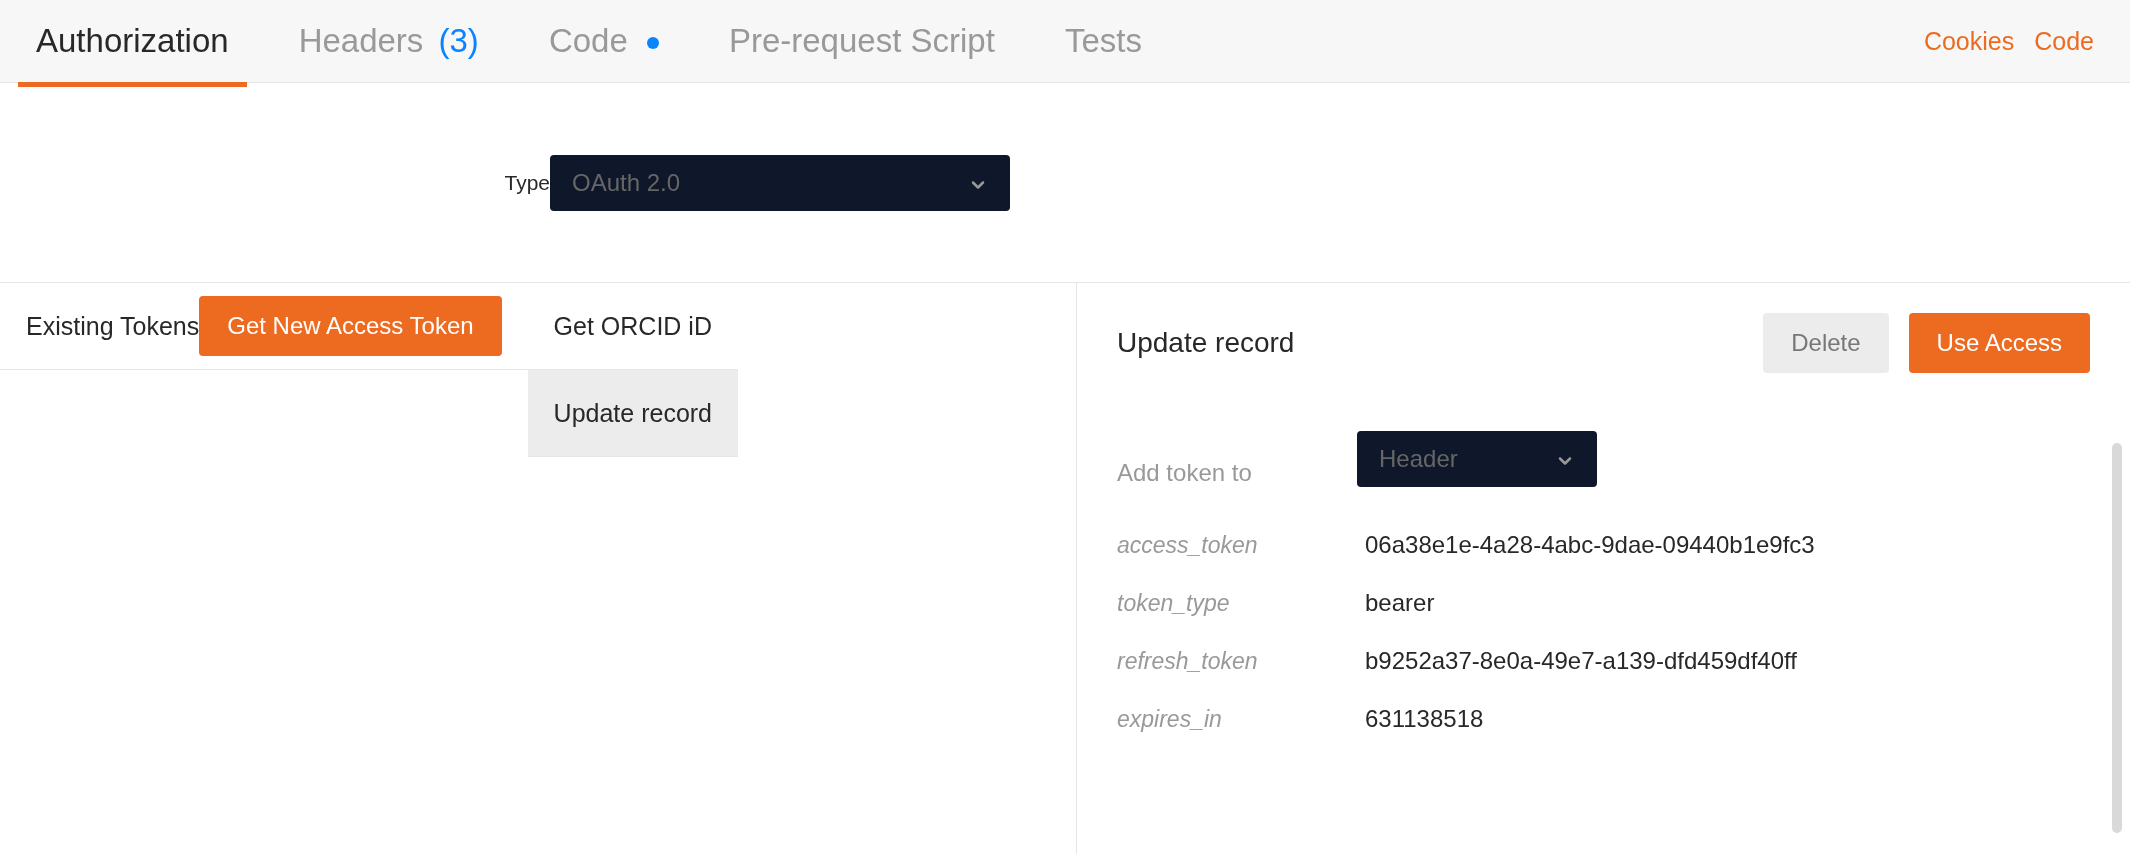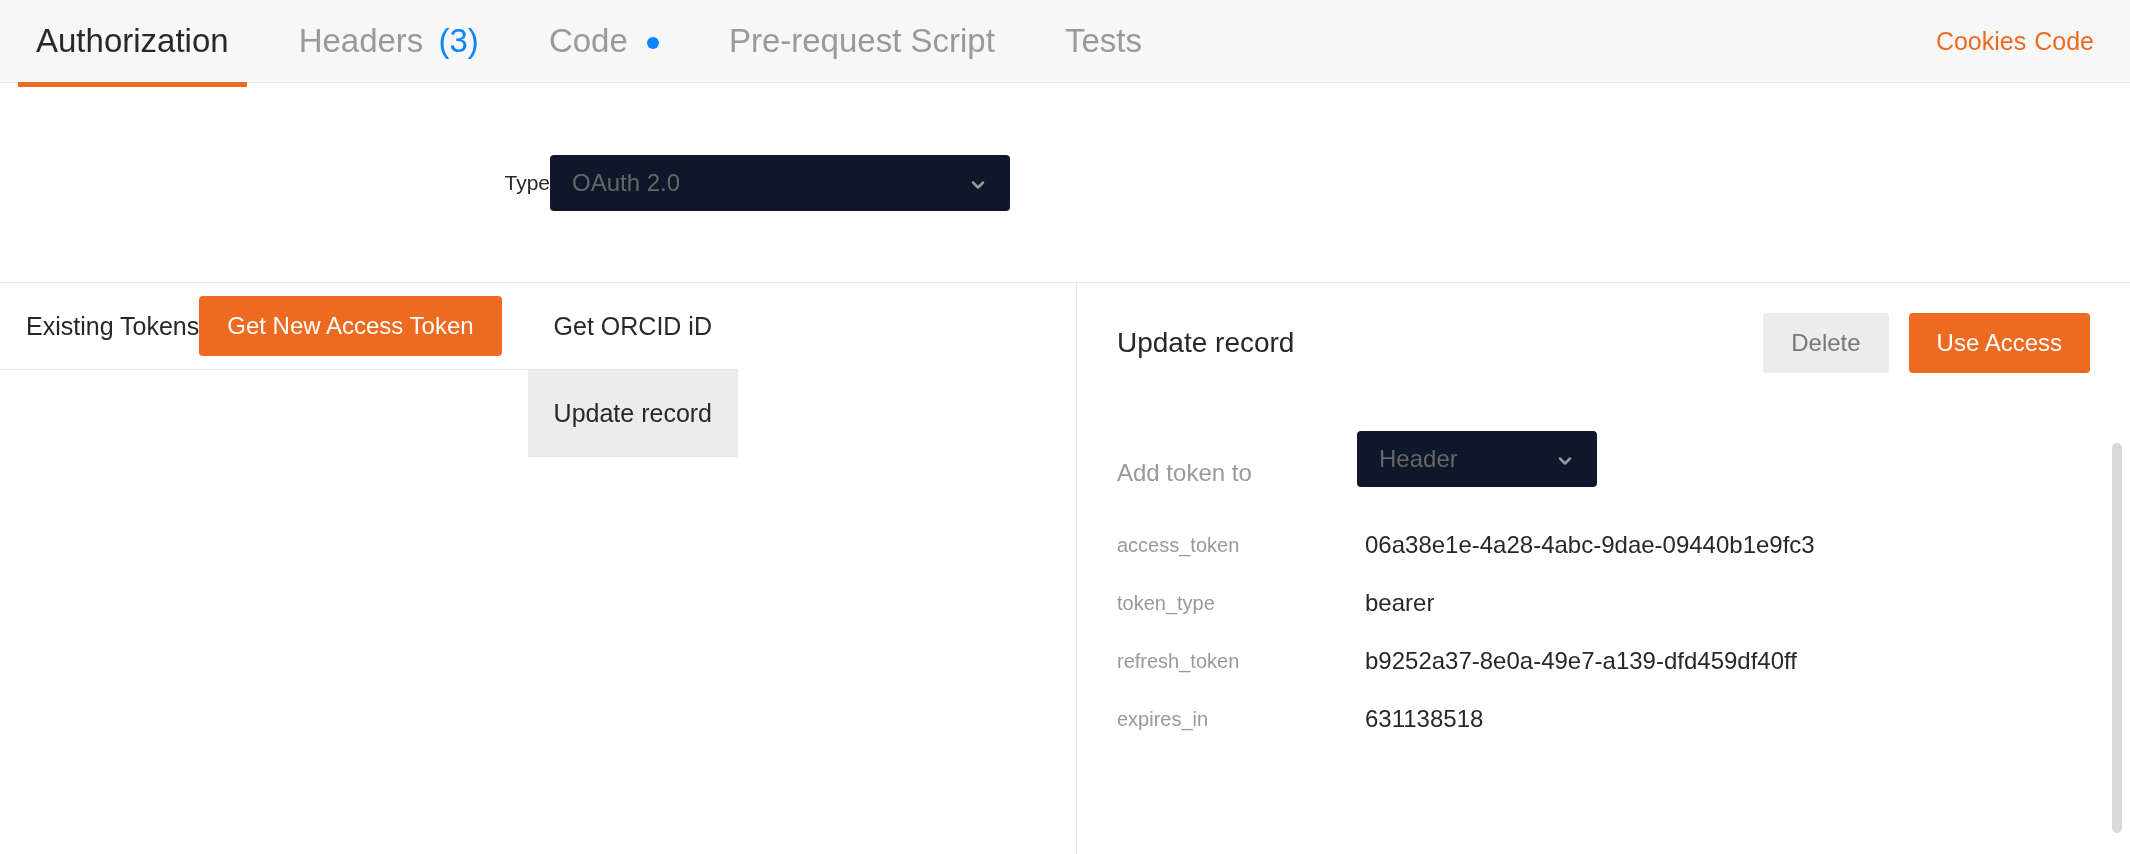--- a/index.html
+++ b/index.html
@@ -41,21 +41,21 @@
     display: inline-block;
     width: 12px; height: 12px;
     background: #0a84ff;
     border-radius: 50%;
     margin-left: 10px;
     vertical-align: middle;
   }
   .right-links {
     margin-left: auto;
     display: flex;
-    gap: 8px;
+    gap: 20px;
     padding-right: 20px;
   }
   .right-link { color: #ed6b21; font-size: 25px; cursor: pointer; }
 
   .type-row {
     height: 200px;
     border-bottom: 1px solid #e6e6e6;
     display: flex;
     align-items: center;
     padding-left: 70px;
@@ -147,21 +147,21 @@
   .add-row {
     display: flex;
     align-items: flex-end;
     margin-bottom: 44px;
   }
   .add-row .klabel { font-size: 24px; color: #999; width: 240px; }
   .select-box.small { width: 240px; height: 56px; }
 
   .kv-block { display: flex; flex-direction: column; gap: 30px; margin-top: 8px; }
   .kv-row { display: flex; align-items: center; }
-  .kv-row .k { font-size: 20px; color: #999; width: 240px; }
+  .kv-row .k { font-size: 23px; color: #999; width: 240px; font-style: italic; }
   .kv-row .v { font-size: 24px; color: #282828; margin-left: 8px; }
 
   .scroll-thumb {
     position: absolute;
     right: 8px; top: 160px;
     width: 10px; height: 390px;
     background: #d9d9d9;
     border-radius: 5px;
   }
 </style>

